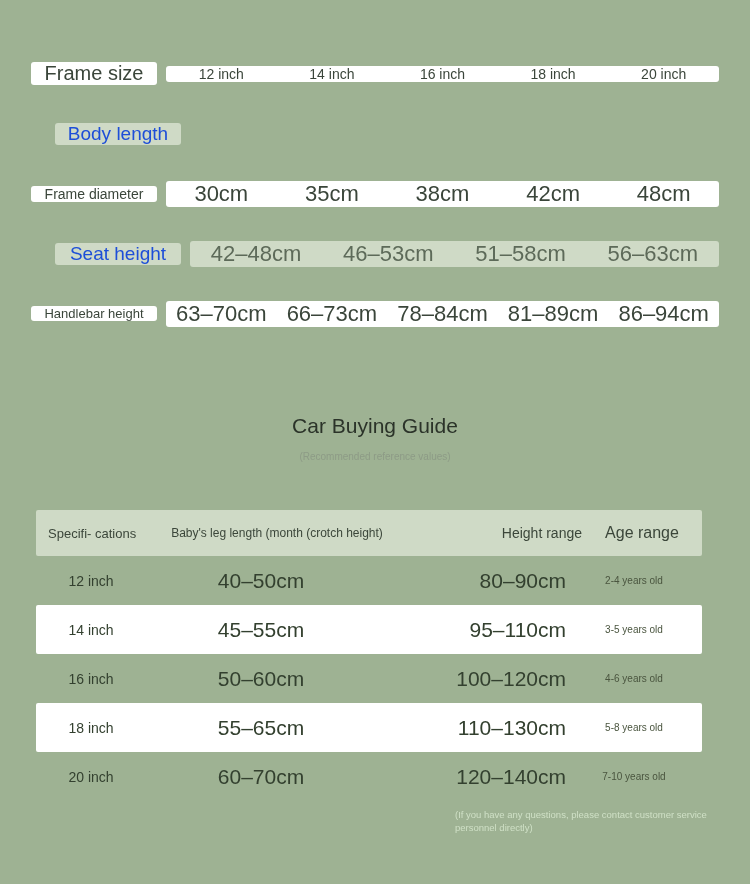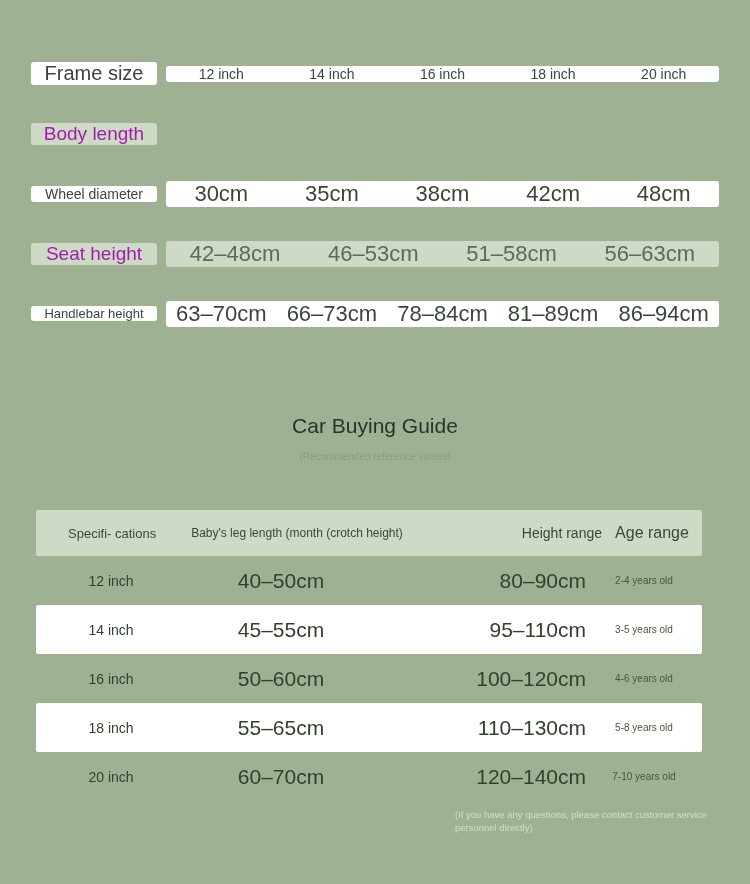--- a/index.html
+++ b/index.html
@@ -42,21 +42,22 @@
     display: flex;
     align-items: center;
     justify-content: center;
     text-align: center;
     color: #3a453a;
     box-sizing: border-box;
     padding: 0 4px;
   }
   .spec-row.alt .spec-label {
     background: #cfdac6;
-    color: #a21caf;
+    color: #1d4ed8;
+    margin-left: 24px;
   }
   .spec-values {
     flex: 1 1 auto;
     margin-left: 9px;
     background: #ffffff;
     border-radius: 3px;
     display: flex;
     align-items: center;
     box-sizing: border-box;
   }
@@ -119,21 +120,21 @@
   }
   .guide-row.shaded {
     background: #ffffff;
     border-radius: 2px;
   }
   .guide-row.header {
     background: #cfdac6;
     border-radius: 2px;
     height: 46px;
   }
-  .col-spec  { flex: 0 0 110px; text-align: center; margin-left: 20px; }
+  .col-spec  { flex: 0 0 110px; text-align: center; }
   .col-leg   { flex: 0 0 230px; text-align: center; }
   .col-height{ flex: 0 0 190px; text-align: right; }
   .col-age   { flex: 1 1 auto;  text-align: center; }
 
   .guide-row.header .col-spec {
     font-size: 13px;
     line-height: 15px;
     color: #3b463a;
     text-align: left;
     padding-left: 12px;
@@ -186,21 +187,21 @@
         <div class="cell v-sm">18 inch</div>
         <div class="cell v-sm">20 inch</div>
       </div>
     </div>
 
     <div class="spec-row alt">
       <div class="spec-label lbl-lg">Body length</div>
     </div>
 
     <div class="spec-row">
-      <div class="spec-label lbl-md">Wheel diameter</div>
+      <div class="spec-label lbl-md">Frame diameter</div>
       <div class="spec-values">
         <div class="cell v-xl">30cm</div>
         <div class="cell v-xl">35cm</div>
         <div class="cell v-xl">38cm</div>
         <div class="cell v-xl">42cm</div>
         <div class="cell v-xl">48cm</div>
       </div>
     </div>
 
     <div class="spec-row alt">

